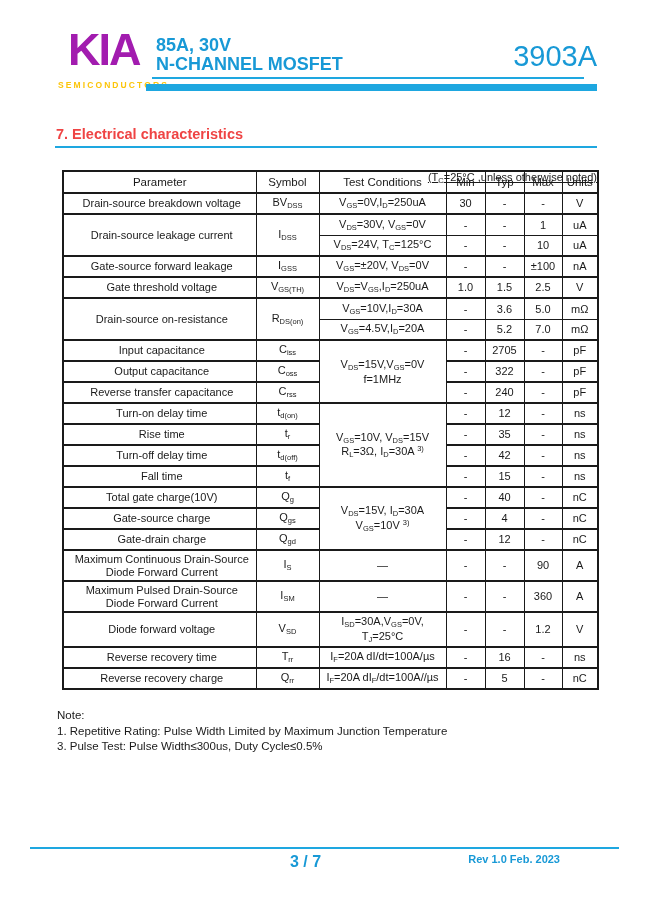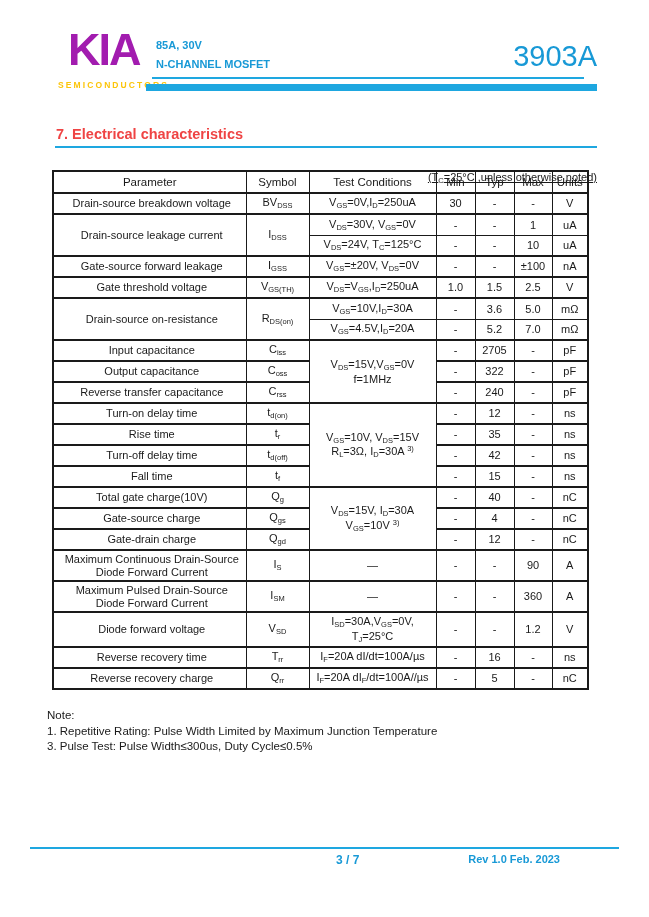--- a/index.html
+++ b/index.html
@@ -9,49 +9,49 @@
     font-family:"Liberation Sans","DejaVu Sans",sans-serif; color:#1a1a1a;
   }
   .page { position:absolute; inset:0; background:#ffffff; }
 
   
   .logo-text{ position:absolute; left:68px; top:26px; font-size:45px; font-weight:bold;
               letter-spacing:-2px; color:#a21caf; line-height:48px;}
   .logo-sub { position:absolute; left:58px; top:80px; font-size:8.5px; font-weight:bold;
               letter-spacing:2.1px; color:#fcc50a;}
   .rating   { position:absolute; left:156px; top:36px; color:#1899d6; font-weight:bold;
-              font-size:11px; line-height:19px;}
+              font-size:18px; line-height:19px;}
   .part-no  { position:absolute; right:52px; top:40px; color:#1899d6; font-size:29px;
               font-weight:normal; letter-spacing:0px;}
   .rule-thin  { position:absolute; left:152px; top:77px; width:432px; height:2px; background:#1ea7e0;}
   .rule-thick { position:absolute; left:146px; top:84px; width:451px; height:7px; background:#1ea7e0;}
 
   
   .sec-title { position:absolute; left:56px; top:126px; color:#ef4444; font-size:14.5px; font-weight:bold;}
   .sec-rule  { position:absolute; left:55px; top:146px; width:542px; height:2px; background:#1ea7e0;}
   .cond-note { position:absolute; right:52px; top:171px; font-size:11px; color:#1a1a1a;
                text-decoration:underline;margin-left:25px;}
 
   
-  .content { position:absolute; left:52px; top:170px; width:530px; }
+  .content { position:absolute; left:62px; top:170px; width:530px; }
   table { border-collapse:collapse; width:535px; table-layout:fixed;
           font-size:11px; border:2px solid #1a1a1a; }
   th,td { border:1px solid #1a1a1a; text-align:center; vertical-align:middle;
           padding:2px 2px; line-height:12.5px; height:21px; overflow:hidden;}
   thead th { font-weight:normal; font-size:11.5px; height:22px; }
   tbody tr:not(.s) td { border-top-width:2px; }
   td.p { text-align:center; padding-left:6px; }
   sub { font-size:7.5px; vertical-align:baseline; position:relative; top:2px; }
   sup { font-size:7.5px; vertical-align:baseline; position:relative; top:-4px; }
 
   .notes { margin-top:18px; margin-left:-5px; font-size:11.5px; line-height:15.5px; color:#1a1a1a;}
 
   
   .footer-rule { position:absolute; left:30px; top:847px; width:589px; height:2px; background:#1ea7e0;}
-  .footer-page { position:absolute; left:290px; top:853px; color:#1899d6; font-size:12px; font-weight:bold;margin-left:46px;}
+  .footer-page { position:absolute; left:290px; top:853px; color:#1899d6; font-size:16px; font-weight:bold;}
   .footer-rev  { position:absolute; right:89px; top:853px; color:#1899d6; font-size:11px; font-weight:bold;}
 </style>
 </head>
 <body>
 
 <div class="page">
 
   <div class="logo-text">KIA</div>
   <div class="logo-sub">SEMICONDUCTORS</div>
   <div class="rating">

